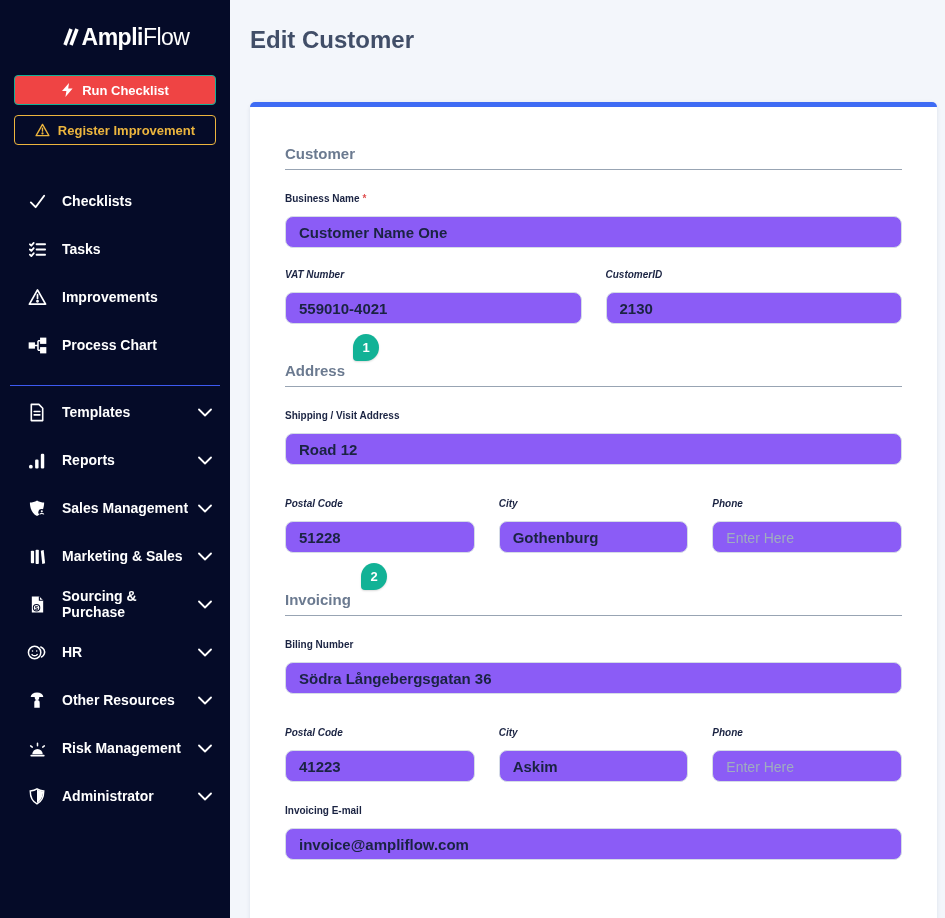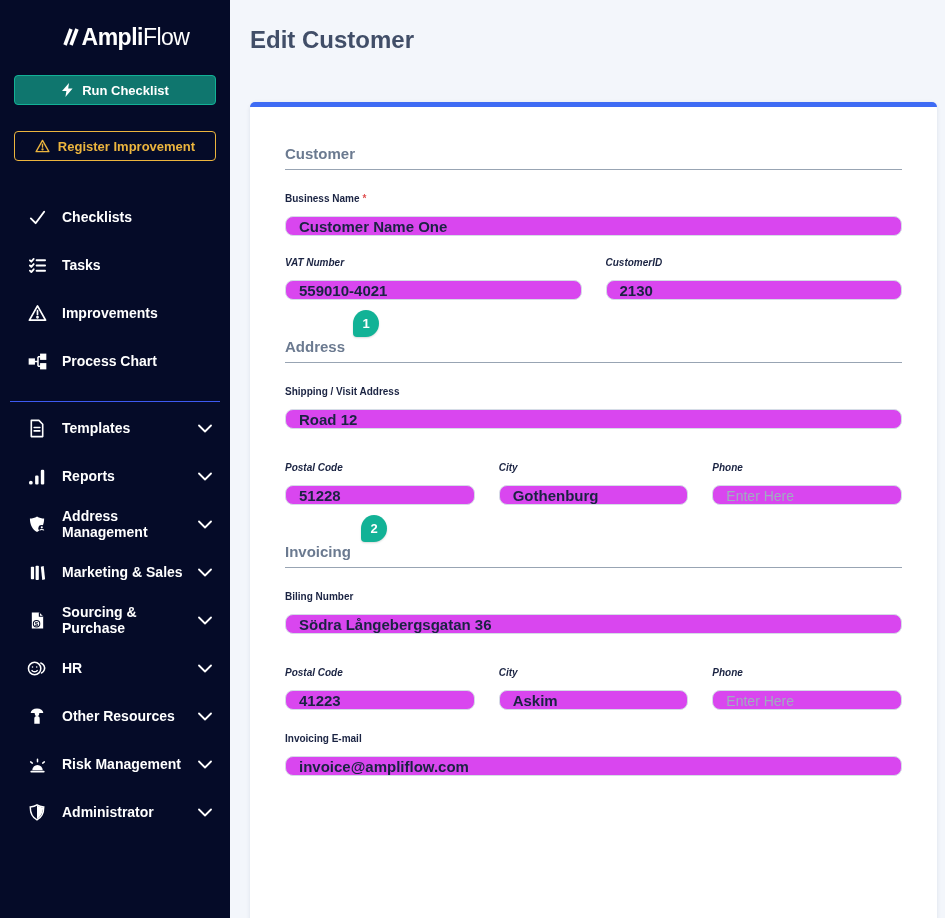--- a/index.html
+++ b/index.html
@@ -7,21 +7,21 @@
   body { display:flex; font-family:"Liberation Sans", sans-serif; background:#f3f6fb; }
 
   
   .sidebar { width:230px; flex-shrink:0; background:#050b28; color:#fff; height:918px; }
   .logo-row { height:58px; display:flex; align-items:center; justify-content:center; gap:1px; margin-top:8px;margin-left:16px; }
   .logo-text { font-size:23px; font-weight:700; letter-spacing:-0.5px; color:#fff; }
   .logo-light { font-weight:300; }
   .side-buttons { padding:0 14px; margin-top:9px; }
   .btn { width:100%; height:30px; border-radius:4px; display:flex; align-items:center; justify-content:center;
          gap:8px; font-family:inherit; font-size:13px; font-weight:700; cursor:pointer; }
-  .btn-run { background:#0f766e; border:1px solid #12b296; color:#fff; margin-bottom:26px; }
+  .btn-run { background:#ef4444; border:1px solid #12b296; color:#fff; margin-bottom:10px; }
   .btn-register { background:transparent; border:1px solid #ecb53e; color:#ecb53e; }
 
   .nav { margin-top:32px; }
   .nav-item { height:48px; display:flex; align-items:center; padding:0 18px 0 27px;
               font-size:14px; font-weight:700; cursor:pointer; }
   .nicon { width:20px; height:20px; margin-right:15px; display:flex; align-items:center; justify-content:center; flex-shrink:0; }
   .chev { margin-left:auto; display:flex; align-items:center; }
   .nav-divider { border:none; border-top:1px solid #3d5af1; margin:16px 10px 2px 10px; }
 
   
@@ -36,22 +36,22 @@
 
   .section-head { position:relative; margin-top:38px; padding-bottom:6px; border-bottom:1px solid #98a4b3; }
   .section-title { font-size:15px; font-weight:600; color:#6b7a90; line-height:18px; }
   .step-badge { position:absolute; top:-28px; width:26px; height:27px; background:#12b296; color:#fff;
                 font-size:13px; font-weight:700; display:flex; align-items:center; justify-content:center;
                 border-radius:50% 50% 50% 4px; box-shadow:0 1px 2px rgba(0,0,0,.15); }
   .badge-1 { left:68px; } .badge-2 { left:76px; }
 
   .field-label { font-size:10px; font-weight:700; color:#1a2342; line-height:17px; margin-top:20px; }
   .req { color:#e05252; margin-left:3px; }
-  .tin { display:block; width:100%; height:20px; margin-top:9px; border:1px solid #d5dce6; border-radius:8px;
-         background:#d946ef; padding:0 13px; font-family:inherit; font-size:15px; font-weight:700; color:#1a2342; }
+  .tin { display:block; width:100%; height:32px; margin-top:9px; border:1px solid #d5dce6; border-radius:8px;
+         background:#8b5cf6; padding:0 13px; font-family:inherit; font-size:15px; font-weight:700; color:#1a2342; }
   .tin::placeholder { color:#9fadbf; font-weight:400; font-size:14px; }
   .row-2 { display:grid; grid-template-columns:1fr 1fr; gap:24px; margin-top:18px; }
   .row-3 { display:grid; grid-template-columns:1fr 1fr 1fr; gap:24px; margin-top:30px; }
   .row-2 .field-label, .row-3 .field-label { margin-top:0;font-style:italic; }
 
   svg { display:block; }
 </style>
 </head>
 <body>
 
@@ -172,21 +172,21 @@
 
     <div class="nav-item">
       <span class="nicon">
         <svg width="19" height="19" viewBox="0 0 20 20">
           <path d="M9.5 1.5 C12 3 14.5 3.5 17 3.8 C17 10 14.5 15.5 9.5 18 C4.5 15.5 2 10 2 3.8 C4.5 3.5 7 3 9.5 1.5 Z" fill="#fff"></path>
           <circle cx="14.5" cy="14" r="3.6" fill="#050b28"></circle>
           <circle cx="14.5" cy="13" r="1.1" fill="#fff"></circle>
           <path d="M12.3 16.2 C12.7 14.9 16.3 14.9 16.7 16.2" stroke="#fff" stroke-width="1.1" fill="none"></path>
         </svg>
       </span>
-      <span>Address Management</span>
+      <span>Sales Management</span>
       <span class="chev">
         <svg width="14" height="9" viewBox="0 0 14 9" fill="none" stroke="#fff" stroke-width="1.8" stroke-linecap="round" stroke-linejoin="round">
             <path d="M1 1.5 L7 7.5 L13 1.5"></path>
           </svg>
       </span>
     </div>
 
     <div class="nav-item">
       <span class="nicon">
         <svg width="19" height="19" viewBox="0 0 20 20">

